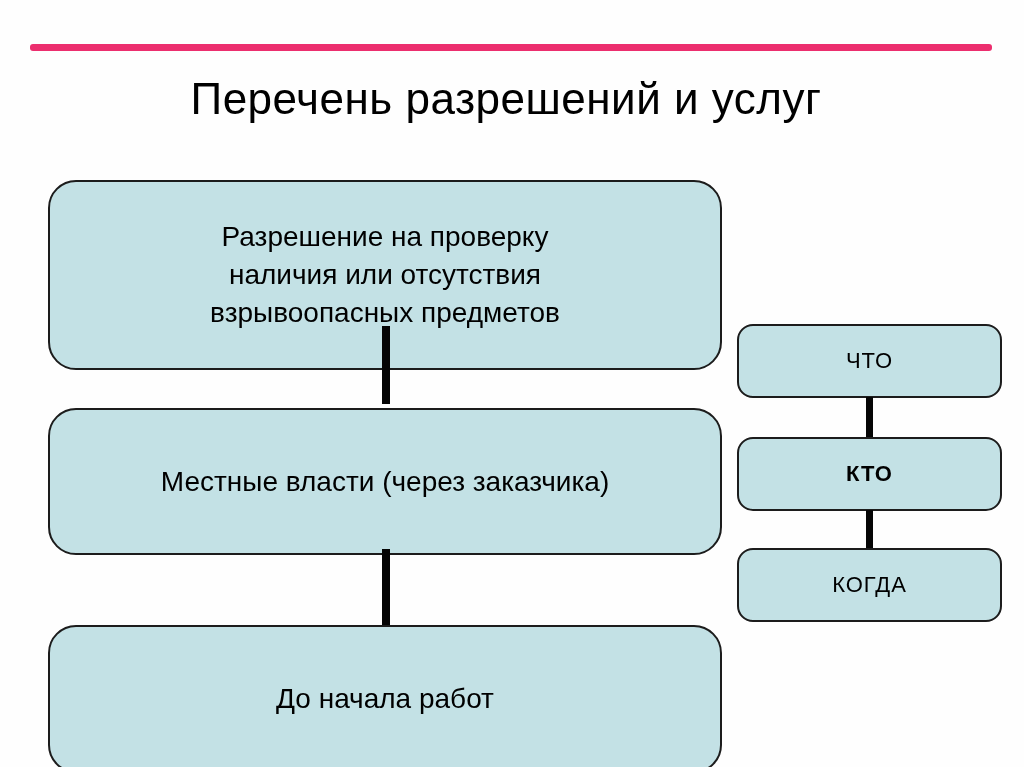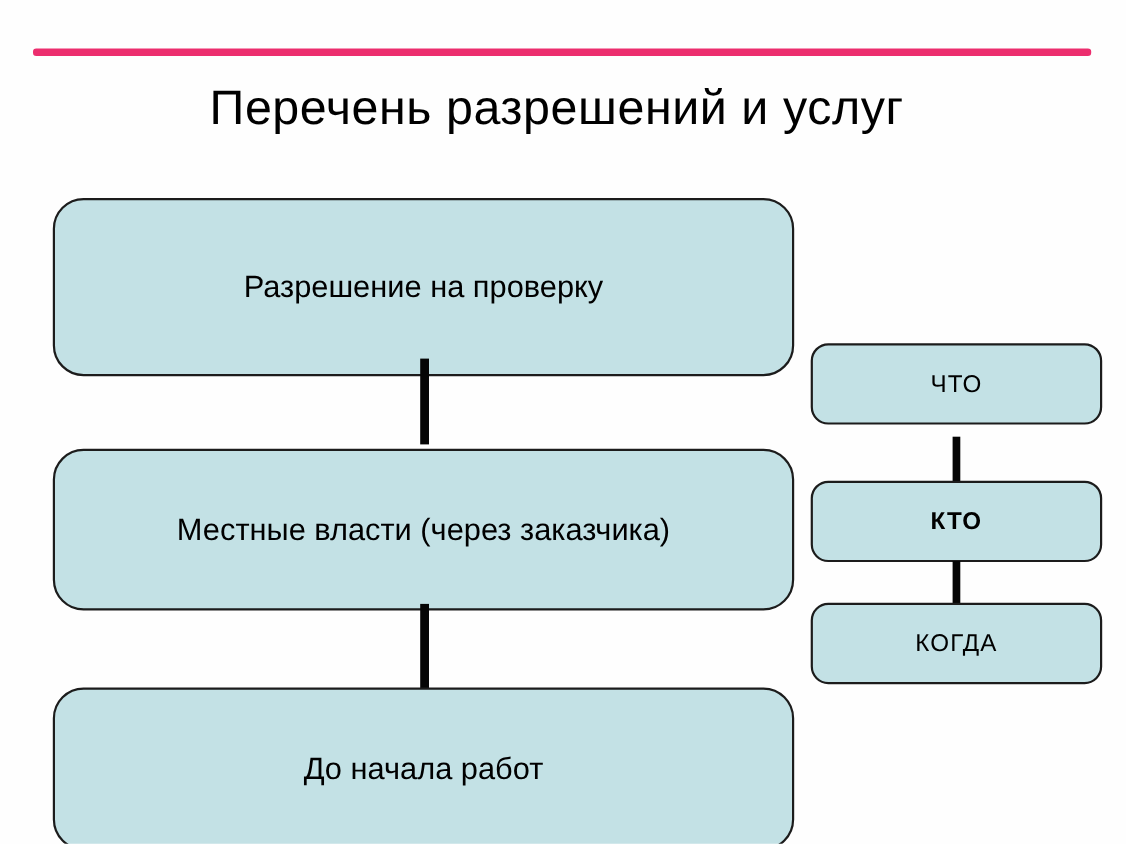--- a/index.html
+++ b/index.html
@@ -53,32 +53,32 @@
     color: var(--text, #000);
     text-align: center;
   }
   .main-box {
     left: 48px;
     width: 674px;
     border-radius: 28px;
     font-size: 28px;
     line-height: 38px;
   }
-  .main-box-1 { top: 140px; height: 162px; text-align: center; }
+  .main-box-1 { top: 140px; height: 190px; text-align: center; }
   .main-box-2 { top: 368px; height: 147px; }
   .main-box-3 { top: 585px; height: 148px; }
   .side-box {
     left: 737px;
     width: 265px;
     height: 74px;
     border-radius: 16px;
     font-size: 22px;
     letter-spacing: 1px;
   }
-  .side-box-1 { top: 272px; }
+  .side-box-1 { top: 284px; }
   .side-box-2 { top: 397px; font-weight: bold; }
   .side-box-3 { top: 508px; justify-content: center; }
   .connector {
     position: absolute;
     background: var(--connector, #000);
   }
   .conn-main-1 { left: 382px; top: 286px; width: 8px; height: 78px; }
   .conn-main-2 { left: 382px; top: 509px; width: 8px; height: 77px; }
   .conn-side-1 { left: 866px; top: 357px; width: 7px; height: 41px; }
   .conn-side-2 { left: 866px; top: 470px; width: 7px; height: 39px; }
@@ -88,20 +88,22 @@
 <body>
 
 <div class="slide">
 
   <div class="accent-bar"></div>
 
   <h1 class="slide-title">Перечень разрешений и услуг</h1>
 
   <div class="box main-box main-box-1">
     <span class="line">Разрешение на проверку</span>
+    <span class="line">наличия или отсутствия</span>
+    <span class="line">взрывоопасных предметов</span>
   </div>
 
   <div class="connector conn-main-1"></div>
 
   <div class="box main-box main-box-2">
     <span class="line">Местные власти (через заказчика)</span>
   </div>
 
   <div class="connector conn-main-2"></div>
 

